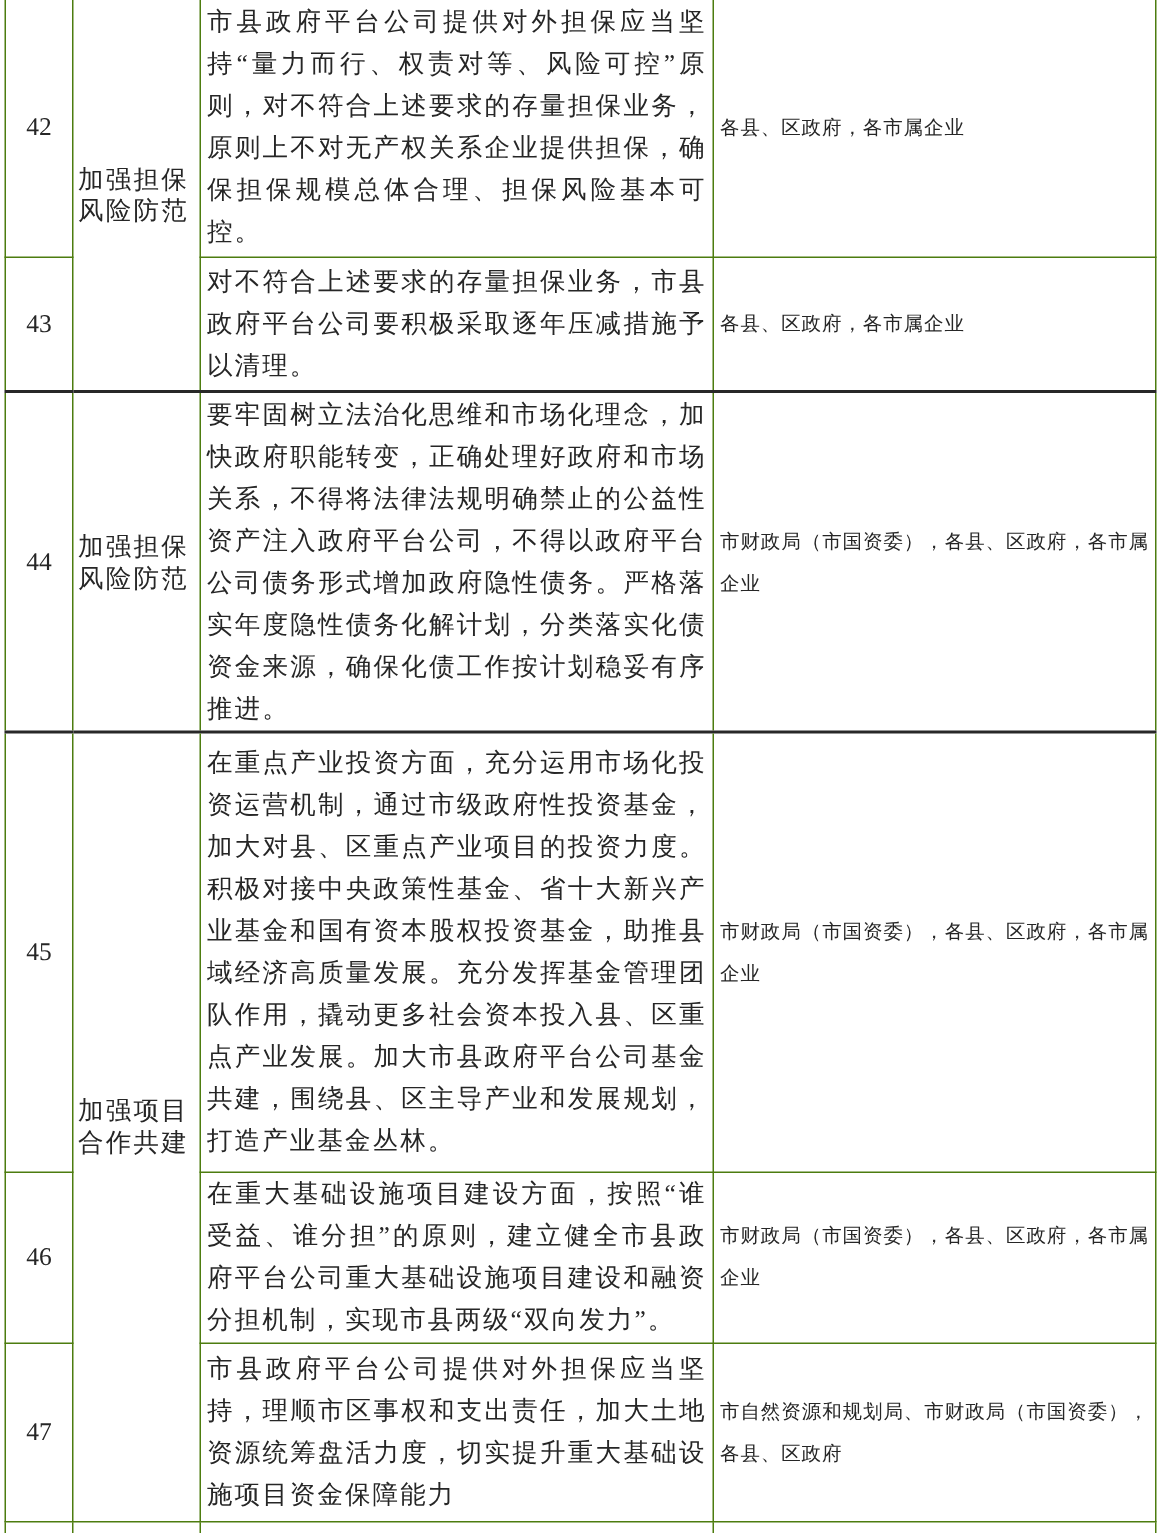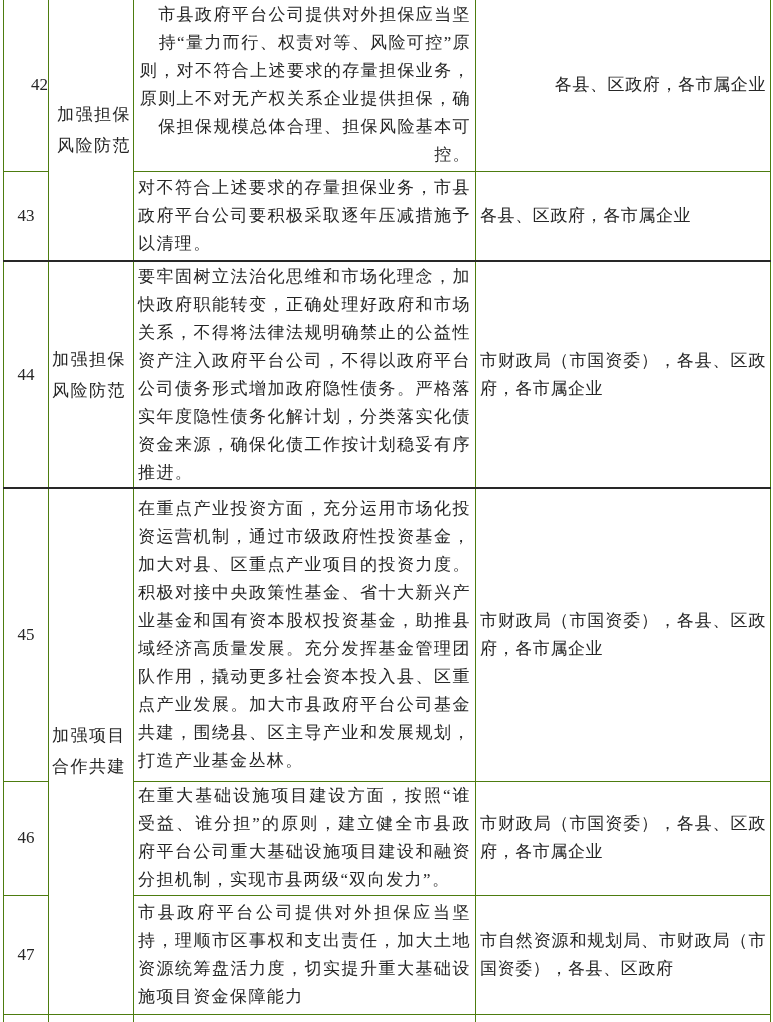--- a/index.html
+++ b/index.html
@@ -18,44 +18,44 @@
     width:767px;
     margin-left:3px;
   }
   td{
     border:1px solid #4d7c0f;
     vertical-align:middle;
     box-sizing:border-box;
     overflow:hidden;
     padding:0;
   }
-  tr.first > td{border-top:none;text-align:right;}
+  tr.first > td{border-top:none;}
   tr.sec > td{border-top-width:2px;border-top-color:#282828;}
   td.c-no{
     text-align:center;
     font-size:17px;
   }
   td.c-cat{
     font-size:17px;
     letter-spacing:1.5px;
-    line-height:31px;
+    line-height:21px;
     padding:0 2px 0 3px;
     text-align:left;
   }
   td.c-content{
     font-size:17px;
     letter-spacing:1.4px;
     line-height:28px;
     padding:0 4px;
     text-align:justify;
     text-justify:inter-ideograph;
     word-break:break-all;
   }
   td.c-resp{
-    font-size:17px;
+    font-size:13px;
     letter-spacing:0.6px;
     line-height:28px;
     padding:0 4px;
     text-align:justify;
     text-justify:inter-ideograph;
     word-break:break-all;
   }
   tr.partial > td{border-bottom:none;}
 </style>
 </head>

